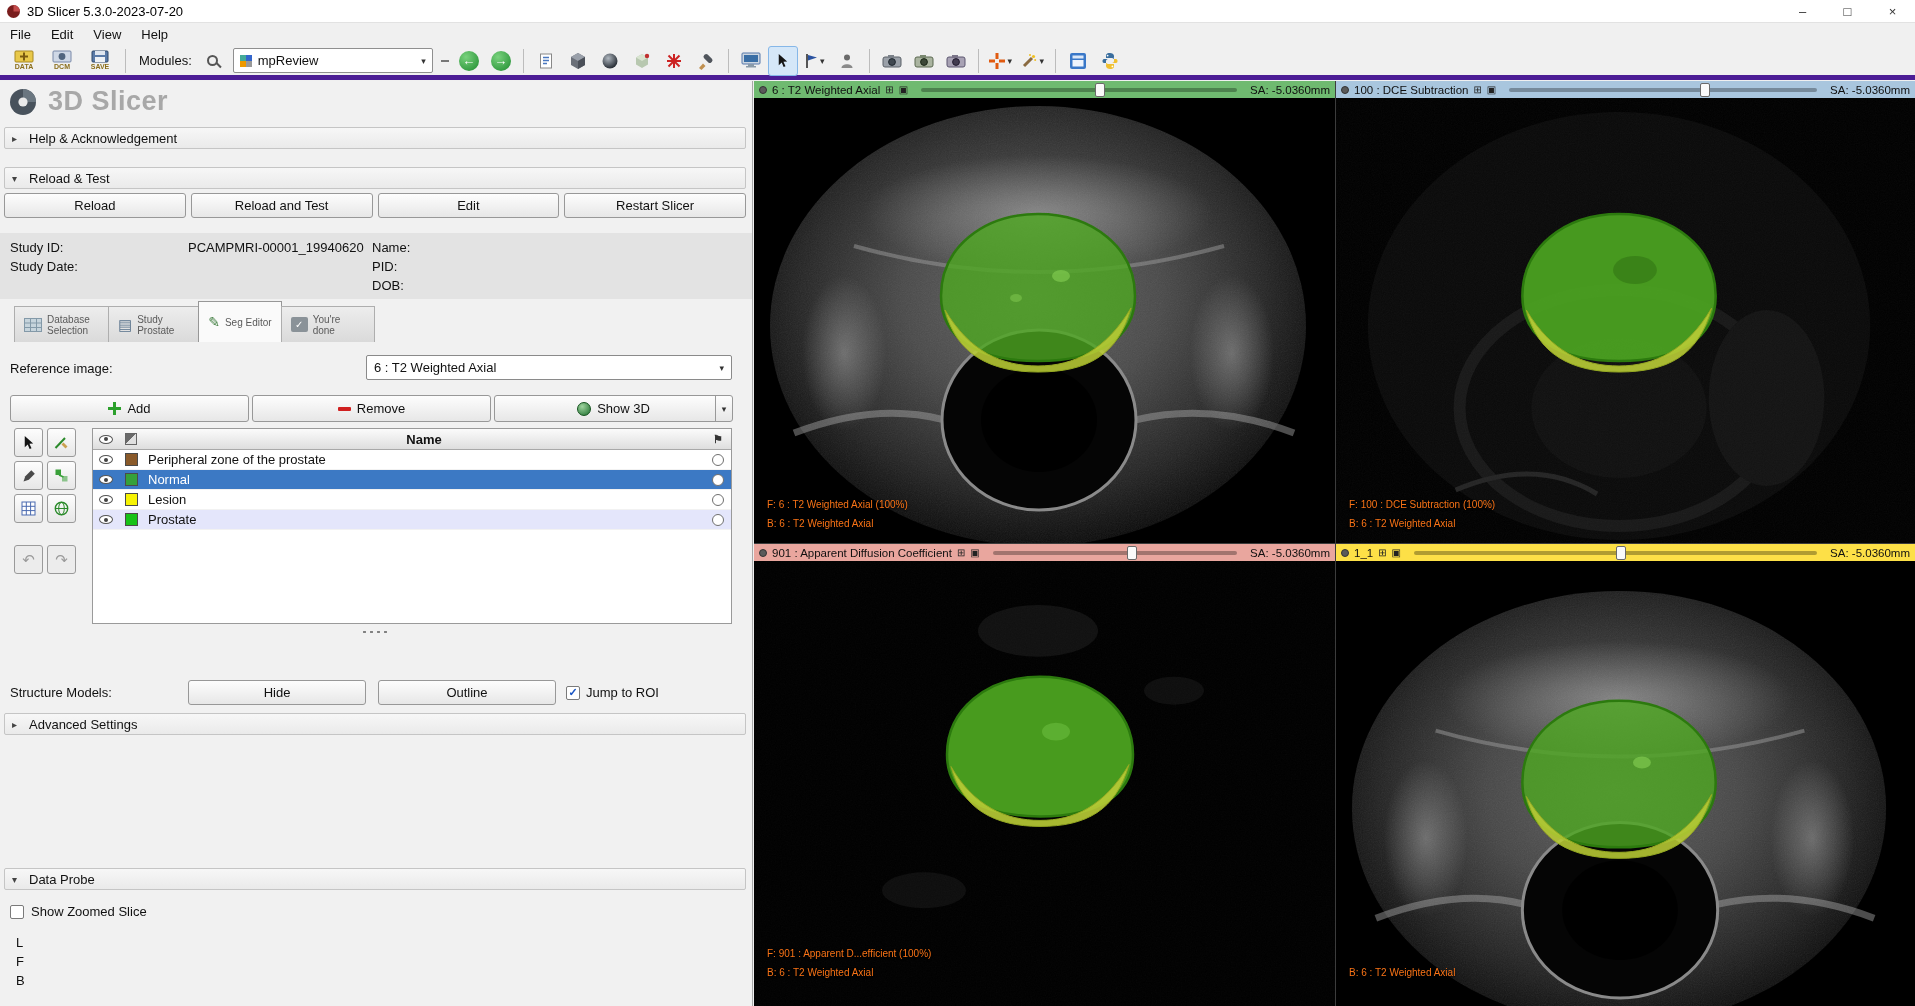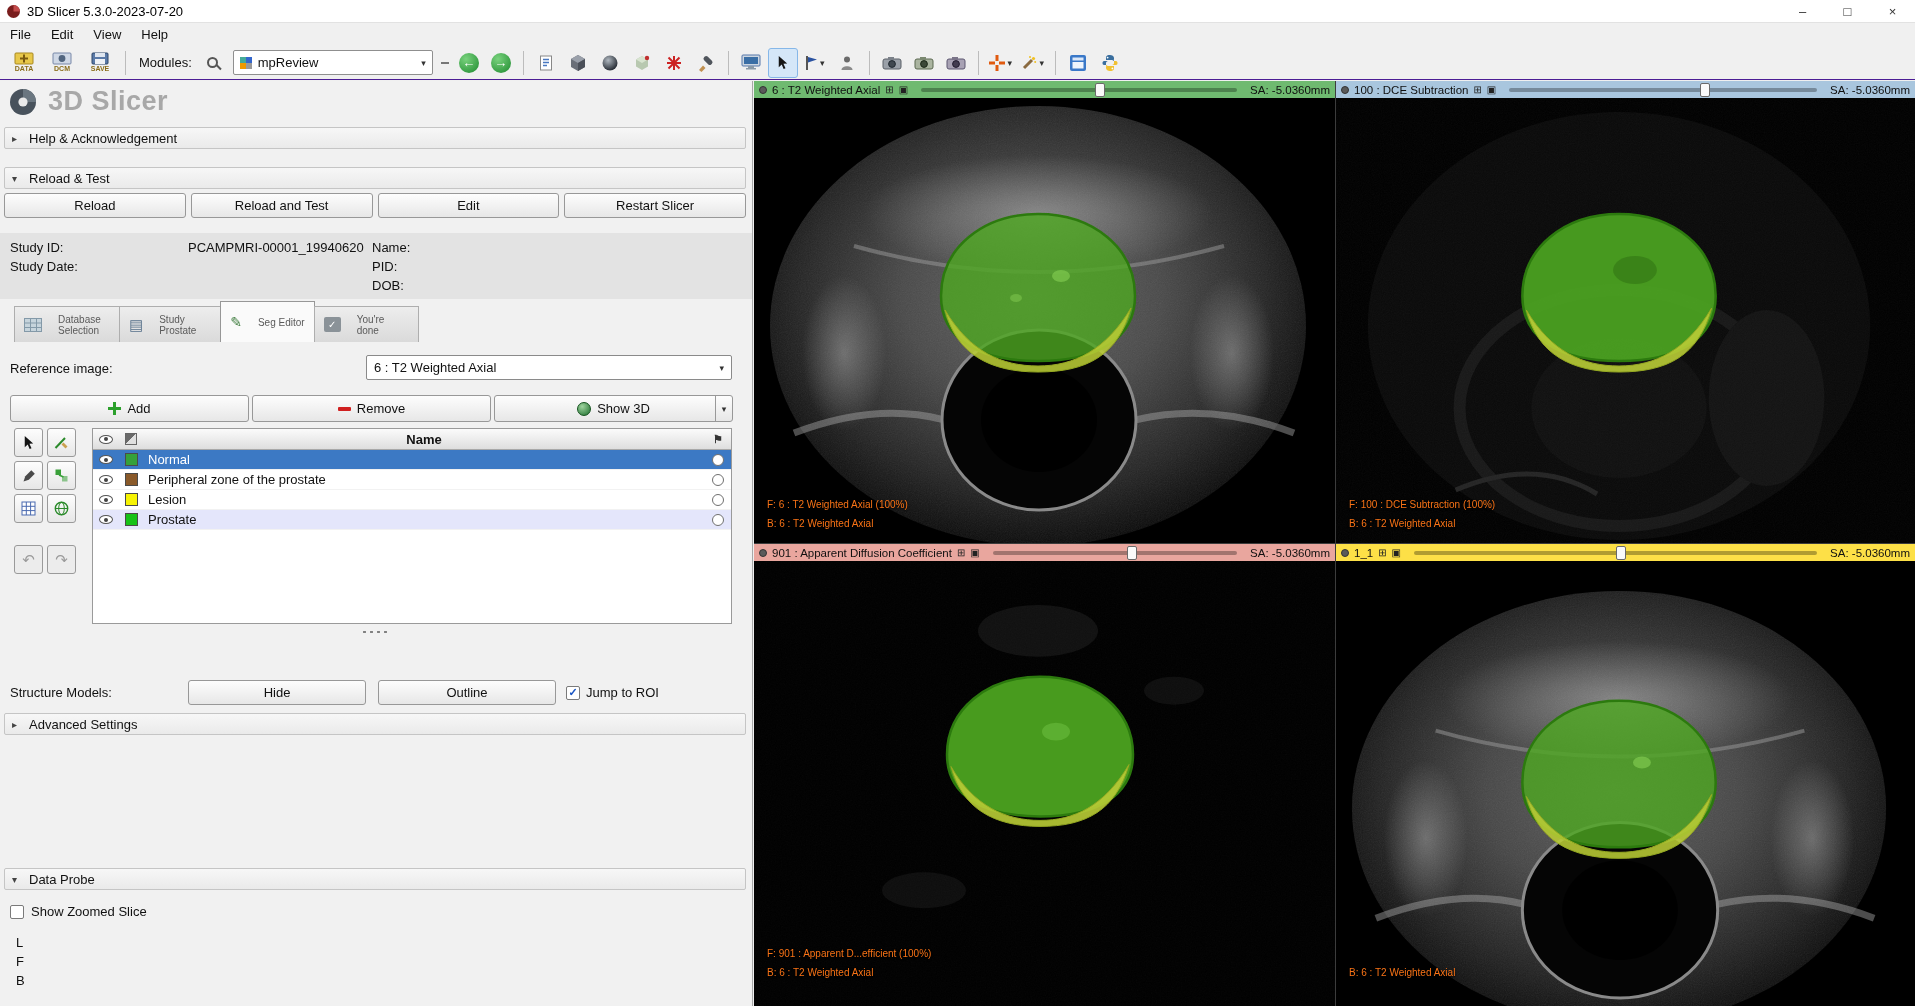--- a/index.html
+++ b/index.html
@@ -9,21 +9,21 @@
   .titlebar{height:23px;background:#ffffff;border-bottom:1px solid #e2e2e2;display:flex;align-items:center;padding-left:6px;gap:6px}
   .titlebar .title{font-size:13px;color:#000}
   .win-controls{margin-left:auto;display:flex;height:100%}
   .win-btn{width:45px;height:100%;display:flex;align-items:center;justify-content:center;font-size:13px;color:#333}
 
   
   .menubar{height:23px;background:#f0f0f0;display:flex;align-items:center}
   .menu-item{padding:16px 10px;height:100%;display:flex;align-items:center;font-size:13px}
 
   
-  .toolbar{height:34px;background:#f0f0f0;border-bottom:1px solid #4c1d95;display:flex;align-items:center;padding:0 6px;gap:2px}
+  .toolbar{height:34px;background:#f0f0f0;border-bottom:5px solid #4c1d95;display:flex;align-items:center;padding:0 6px;gap:2px}
   .tb{min-width:30px;height:30px;display:flex;align-items:center;justify-content:center;border-radius:3px;gap:2px}
   .tb-doc{width:36px;height:32px;display:flex;flex-direction:column;align-items:center;justify-content:center;gap:0}
   .tb-cap{font-size:7px;font-weight:bold;color:#8a6d1a;line-height:8px}
   .tb-sep{width:1px;height:24px;background:#bcbcbc;margin:0 5px}
   .tb-label{font-size:13px;margin:0 4px 0 6px}
   .mag{width:11px;height:11px;border:2px solid #555;border-radius:50%;position:relative}
   .mag::after{content:'';position:absolute;width:7px;height:2px;background:#555;transform:rotate(45deg);right:-6px;bottom:-2px}
   .mod-combo{width:200px;height:25px;background:#fff;border:1px solid #8f8f8f;border-radius:2px;display:flex;align-items:center;gap:6px;padding:0 6px;margin:0 3px}
   .mod-combo .arrow{margin-left:auto;font-size:9px;color:#333}
   .mini-grid{width:12px;height:12px;display:grid;grid-template-columns:6px 6px;grid-template-rows:6px 6px}
@@ -53,21 +53,21 @@
   .btn{display:flex;align-items:center;justify-content:center;gap:6px;background:linear-gradient(#fdfdfd,#e7e7e7);border:1px solid #989898;border-radius:3px;font-size:13px;color:#111;height:100%}
   .reload-btns .btn{flex:1}
 
   .study-block{position:absolute;top:152px;left:0;width:753px;height:66px;background:#e3e3e3;padding:5px 0 0 10px;font-size:13px}
   .s-row{display:flex;height:19px;align-items:center}
   .s-lbl{font-weight:normal;width:178px}
   .s-col2{position:absolute;left:372px;top:5px}
   .s-col2 .s-lbl{width:auto}
 
   .tabs{position:absolute;top:220px;left:14px;height:41px;display:flex;align-items:flex-end}
-  .tab{display:flex;align-items:center;gap:16px;padding:0 9px;height:36px;background:linear-gradient(#ededed,#dadada);border:1px solid #aeaeae;border-bottom:none;margin-right:-1px}
+  .tab{display:flex;align-items:center;gap:5px;padding:0 9px;height:36px;background:linear-gradient(#ededed,#dadada);border:1px solid #aeaeae;border-bottom:none;margin-right:-1px}
   .tab.active{height:41px;background:#fafafa;border-color:#979797}
   .tab-label{font-size:10px;line-height:11px;color:#5a5a5a;max-width:52px}
   .tab-check{width:17px;height:15px;background:#8a9298;border-radius:2px;color:#fff;font-size:10px;display:flex;align-items:center;justify-content:center}
   .tab-pencil{color:#3a7a3a;font-size:14px}
   .tab-list{color:#57718a;font-size:15px}
 
   .ref-row{position:absolute;top:274px;left:10px;right:20px;height:26px;display:flex;align-items:center}
   .combo{display:flex;align-items:center;background:#fff;border:1px solid #8a8a8a;border-radius:2px;padding:0 7px;font-size:13px;height:25px}
   .combo .arrow{margin-left:auto;font-size:9px;color:#333;padding-left:10px}
   .ref-combo{position:absolute;left:356px;right:0;top:0}
@@ -487,40 +487,40 @@
         <div class="tr th">
           <span class="c-eye">
               <span class="eye"></span>
             </span>
           <span class="c-color">
               <span class="split-sq"></span>
             </span>
           <span class="c-name">Name</span>
           <span class="c-flag">⚑</span>
         </div>
+        <div class="tr">
+          <span class="c-eye">
+              <span class="eye"></span>
+            </span>
+          <span class="c-color">
+              <span class="swatch" style="background-color: rgb(138, 90, 42);"></span>
+            </span>
+          <span class="c-name">Peripheral zone of the prostate</span>
+          <span class="c-flag">
+              <span class="radio"></span>
+            </span>
+        </div>
         <div class="tr selected">
           <span class="c-eye">
               <span class="eye"></span>
             </span>
           <span class="c-color">
               <span class="swatch" style="background-color: rgb(53, 161, 58);"></span>
             </span>
           <span class="c-name">Normal</span>
-          <span class="c-flag">
-              <span class="radio"></span>
-            </span>
-        </div>
-        <div class="tr">
-          <span class="c-eye">
-              <span class="eye"></span>
-            </span>
-          <span class="c-color">
-              <span class="swatch" style="background-color: rgb(138, 90, 42);"></span>
-            </span>
-          <span class="c-name">Peripheral zone of the prostate</span>
           <span class="c-flag">
               <span class="radio"></span>
             </span>
         </div>
         <div class="tr">
           <span class="c-eye">
               <span class="eye"></span>
             </span>
           <span class="c-color">
               <span class="swatch" style="background-color: rgb(246, 243, 3);"></span>

